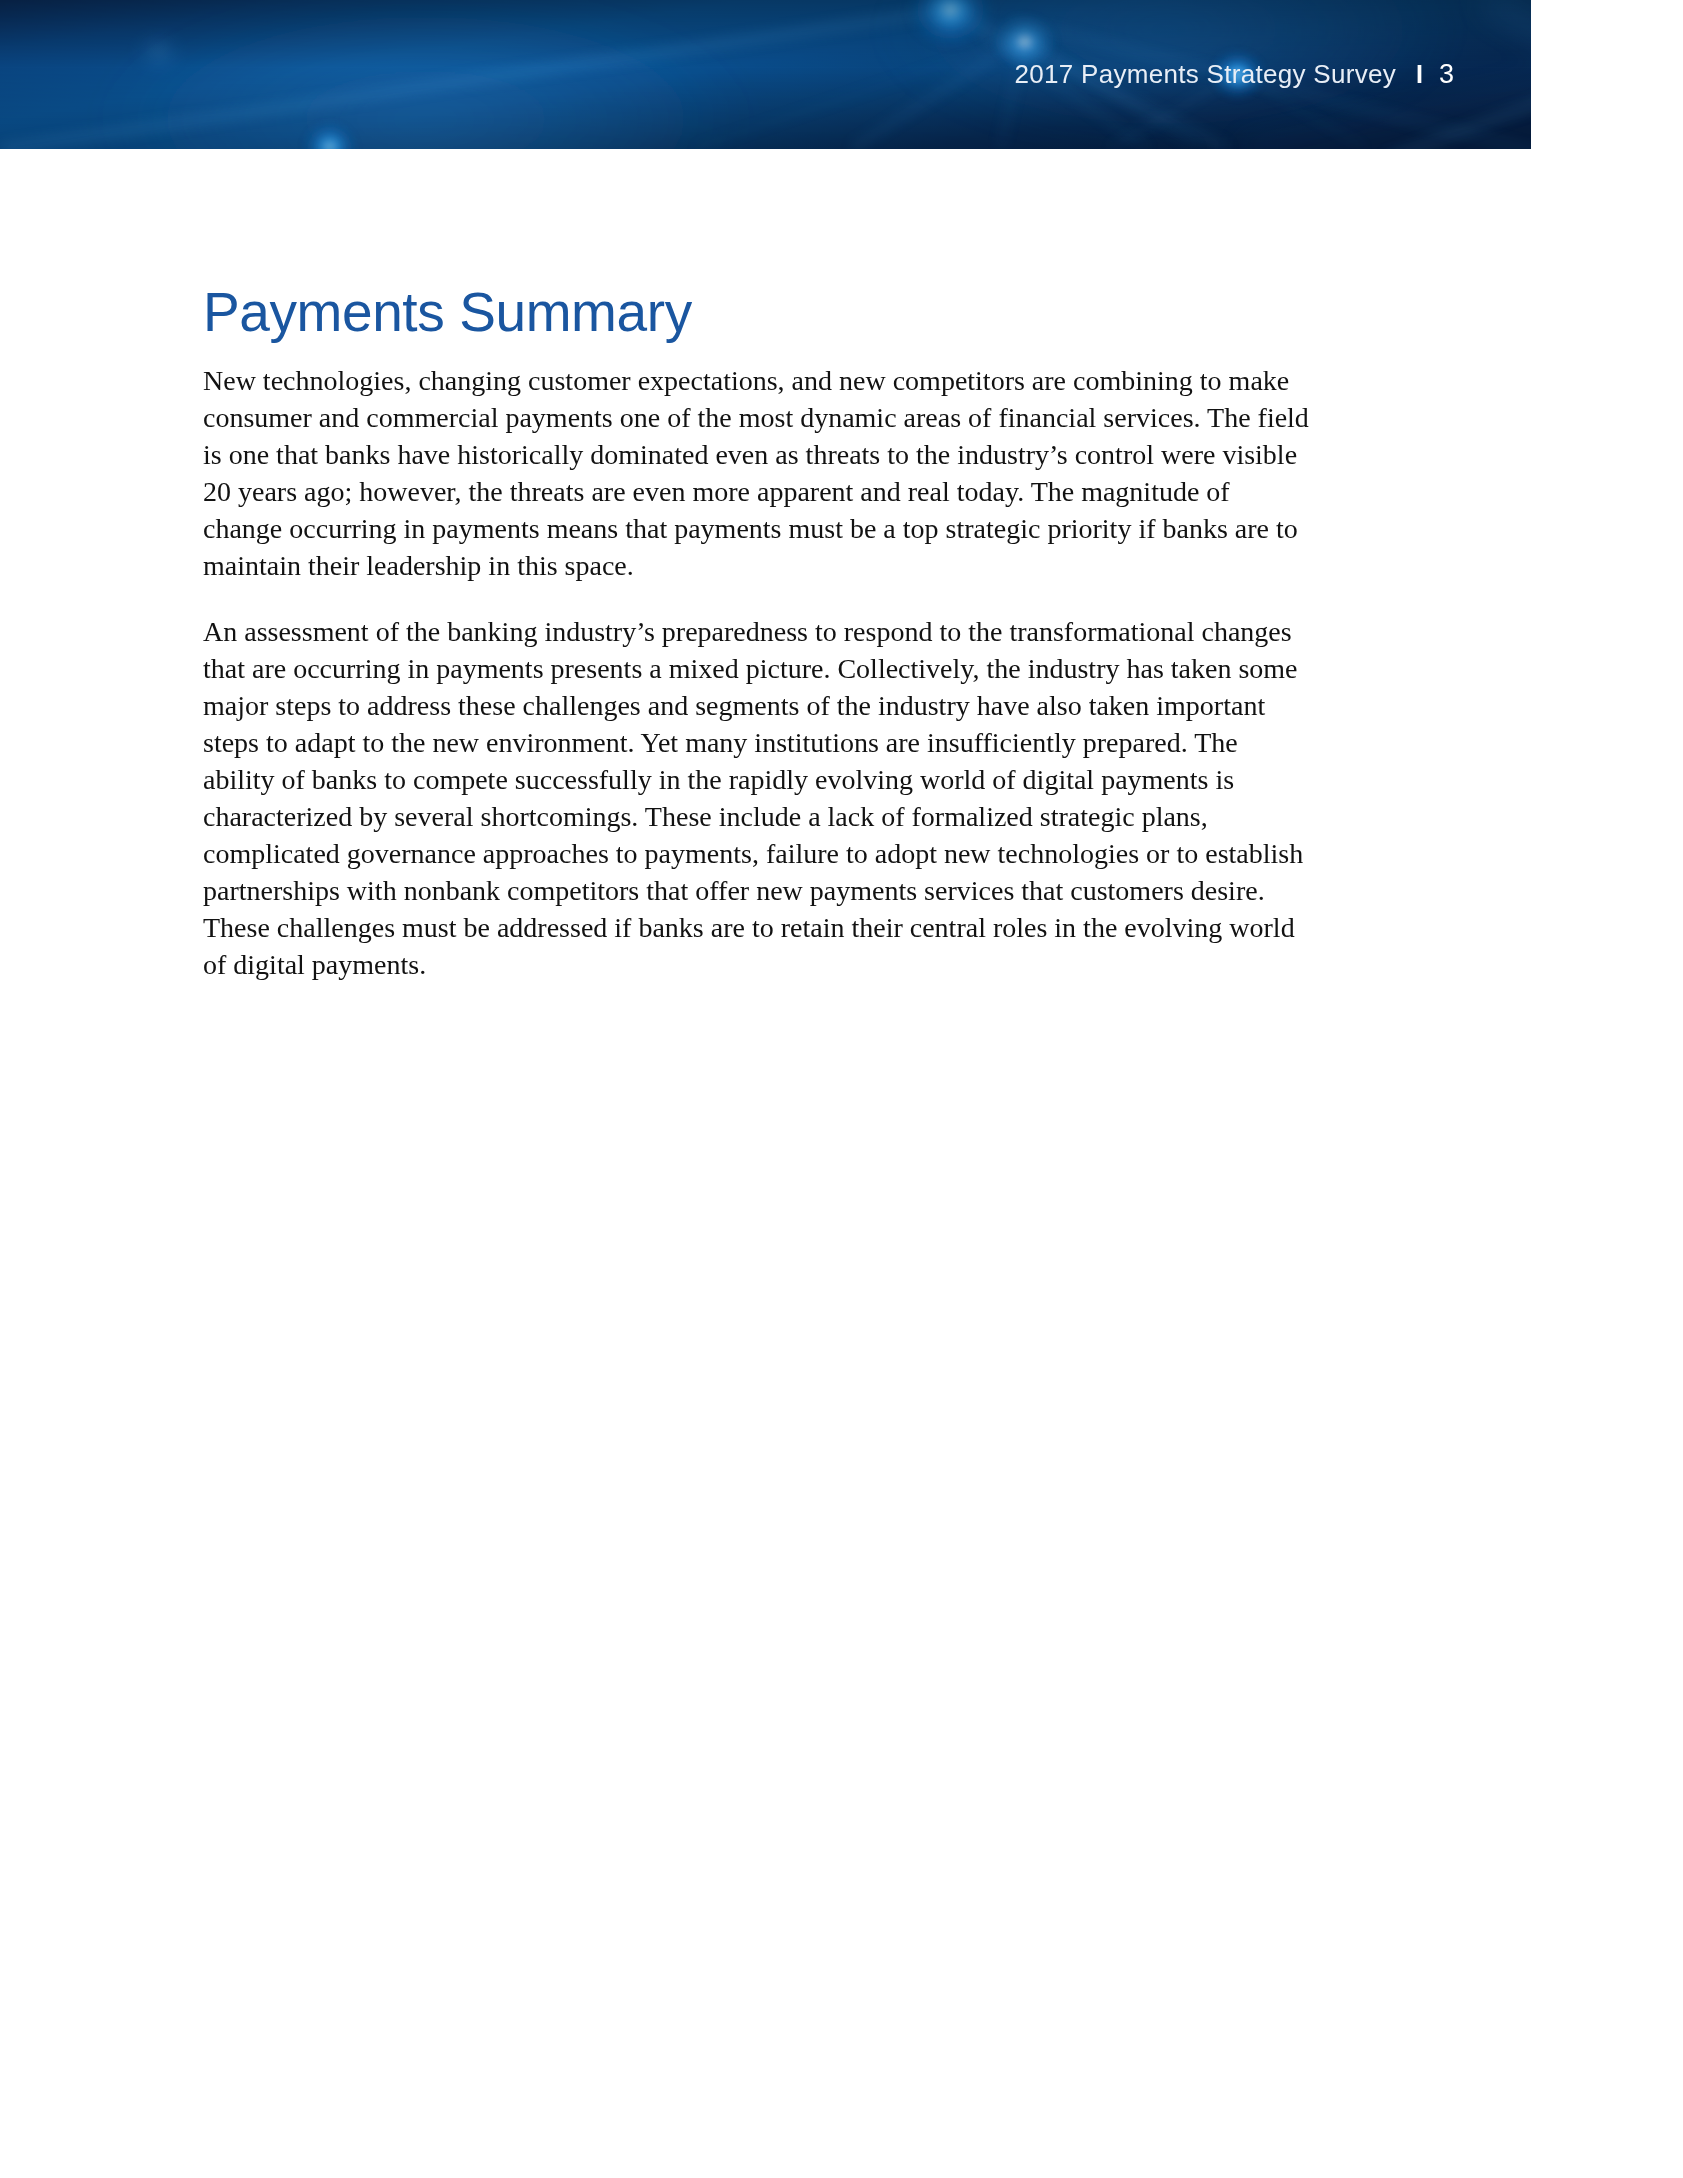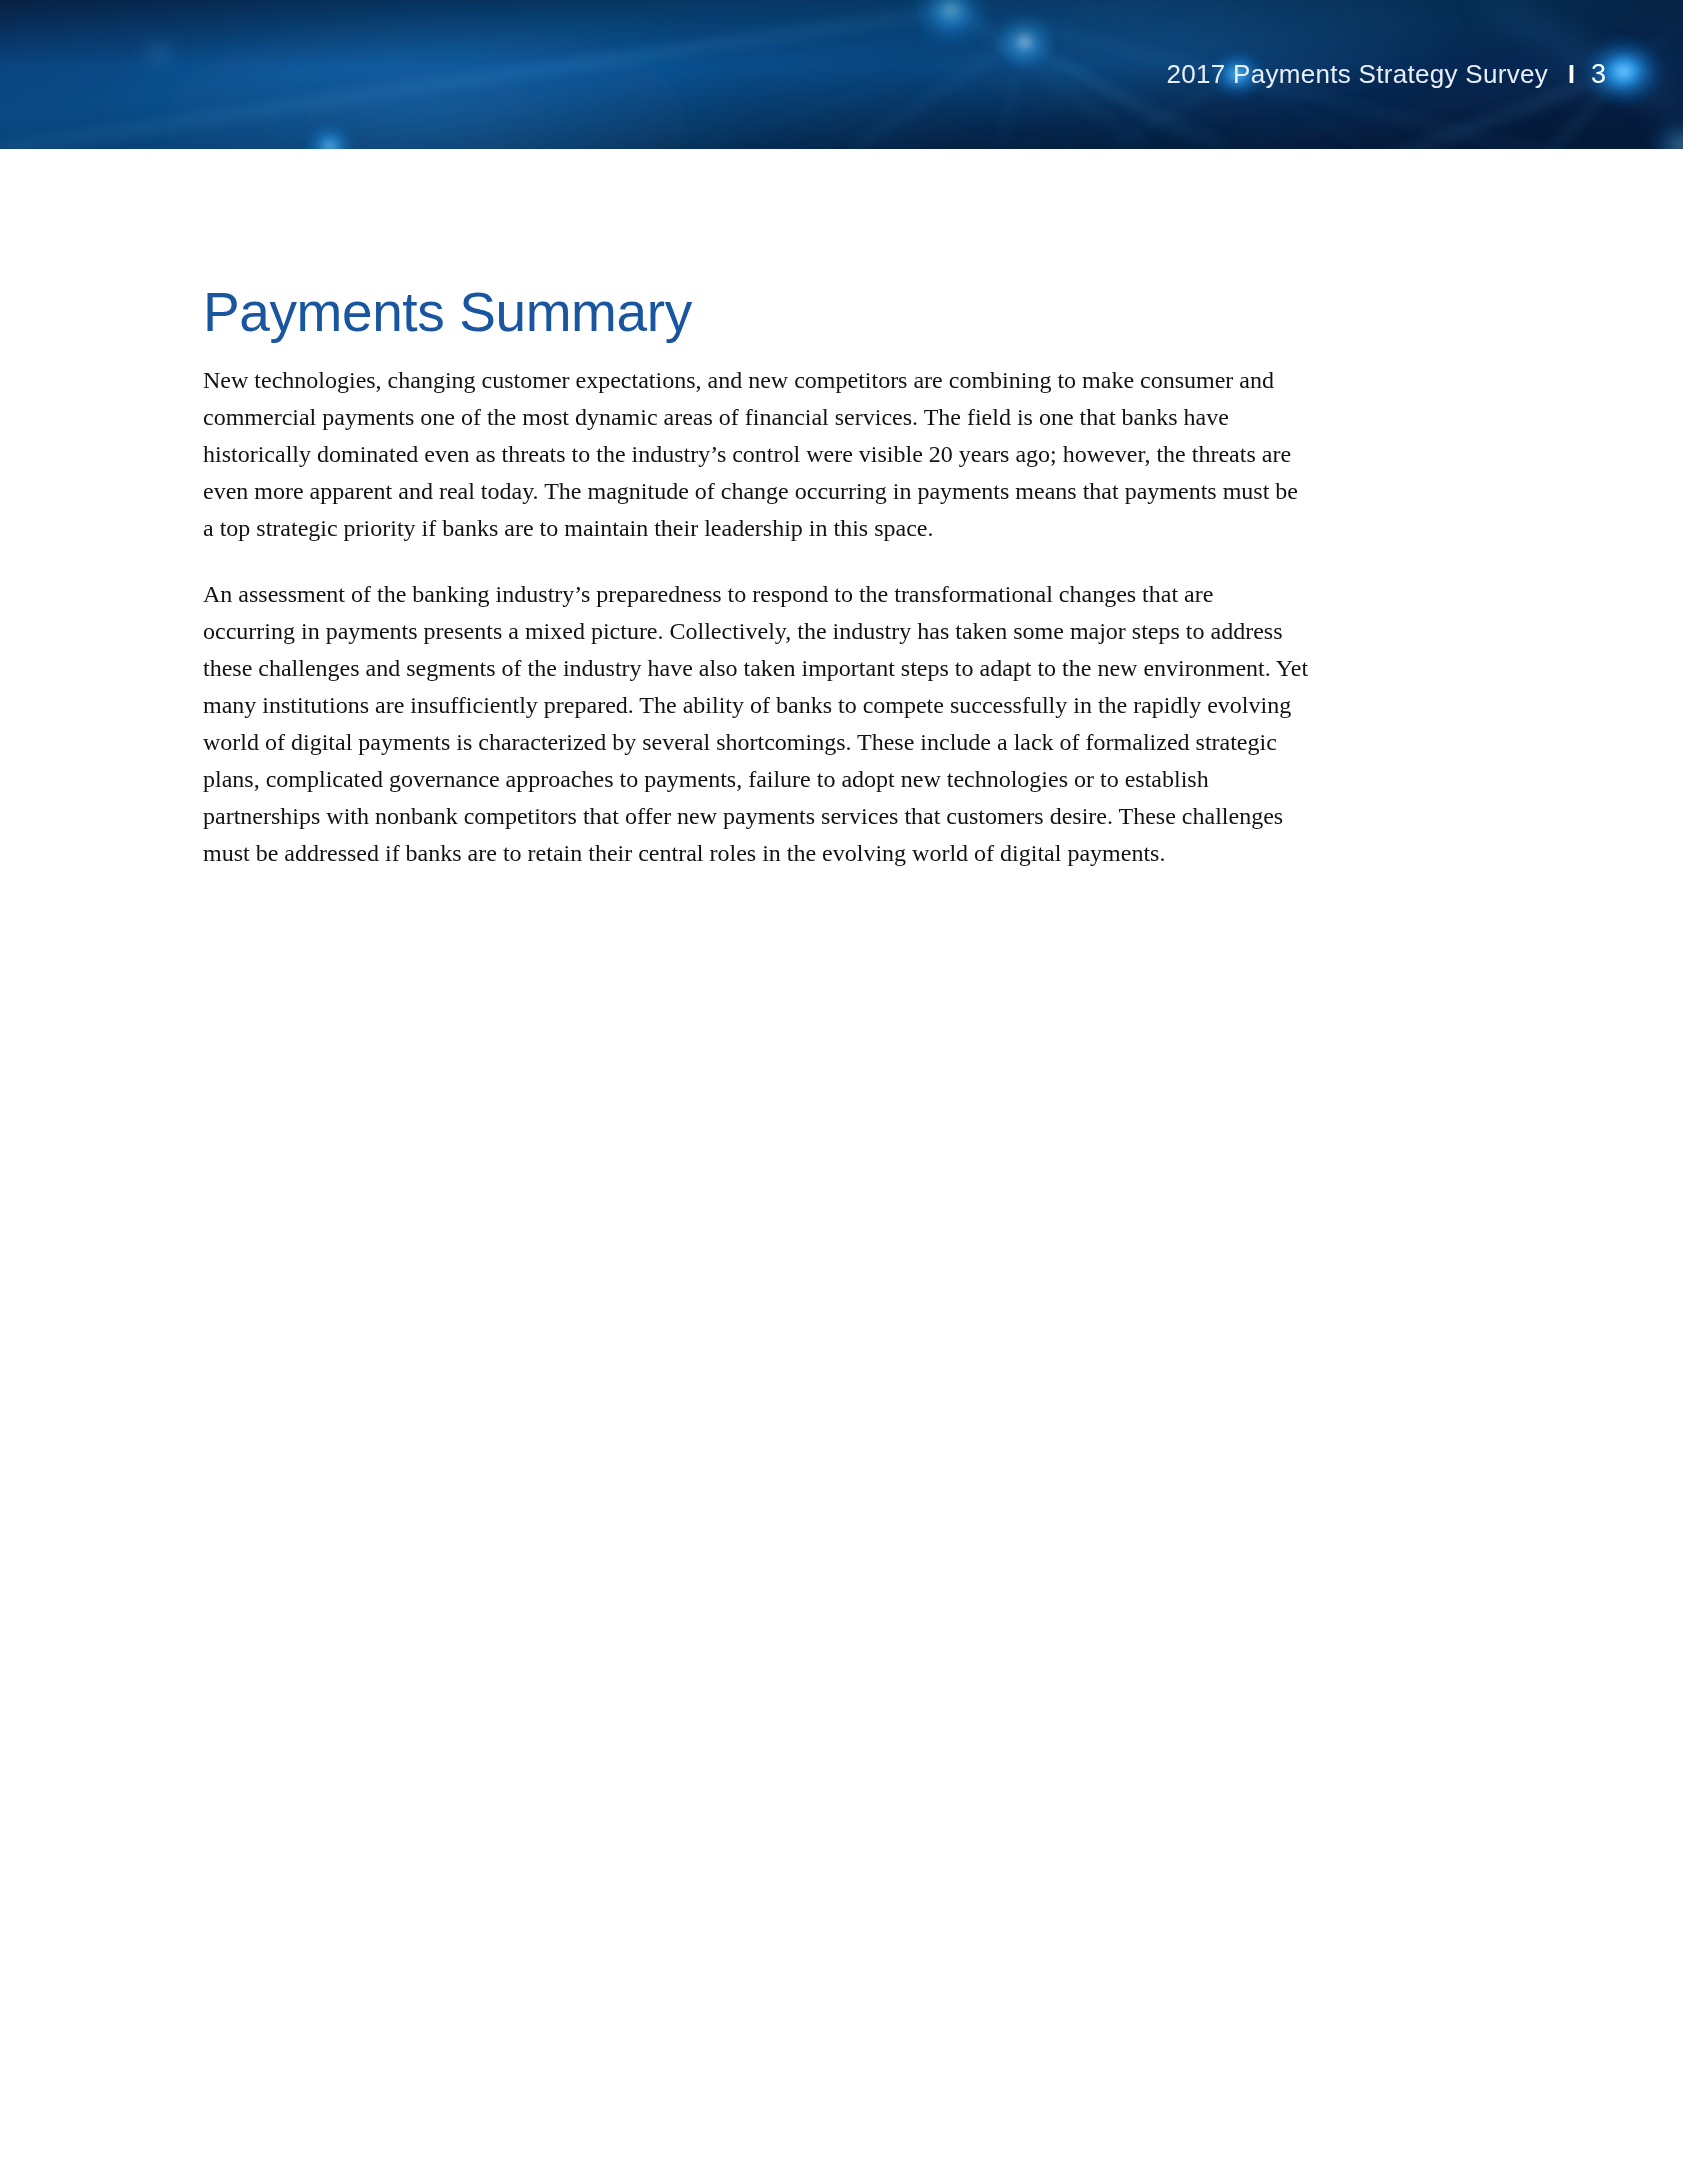--- a/index.html
+++ b/index.html
@@ -19,21 +19,21 @@
   .page {
     position: absolute;
     inset: 0;
     background: #ffffff;
   }
 
   
   .banner {
     position: absolute;
     top: 0; left: 0;
-    width: 1683px;
+    width: 1531px;
     height: 149px;
     overflow: hidden;
     background: #0b3c72;
   }
   .banner-svg {
     position: absolute;
     top: 0; left: 0;
     width: 1683px;
     height: 149px;
     display: block;
@@ -84,21 +84,21 @@
     font-family: "Liberation Sans", sans-serif;
     font-size: 55px;
     font-weight: 400;
     color: #1a56a0;
     margin: 135px 0 20px 0;
     letter-spacing: -0.4px;
     line-height: 1.05;
   }
   .body-text {
     font-family: "Liberation Serif", serif;
-    font-size: 24px;
+    font-size: 28px;
     line-height: 37px;
     color: #121212;
     margin: 0 0 29px 0;
     width: 1107px;
     text-align: left;
   }
   .body-text:last-child { margin-bottom: 0; margin-top: 16px; }
 </style>
 </head>
 <body>

